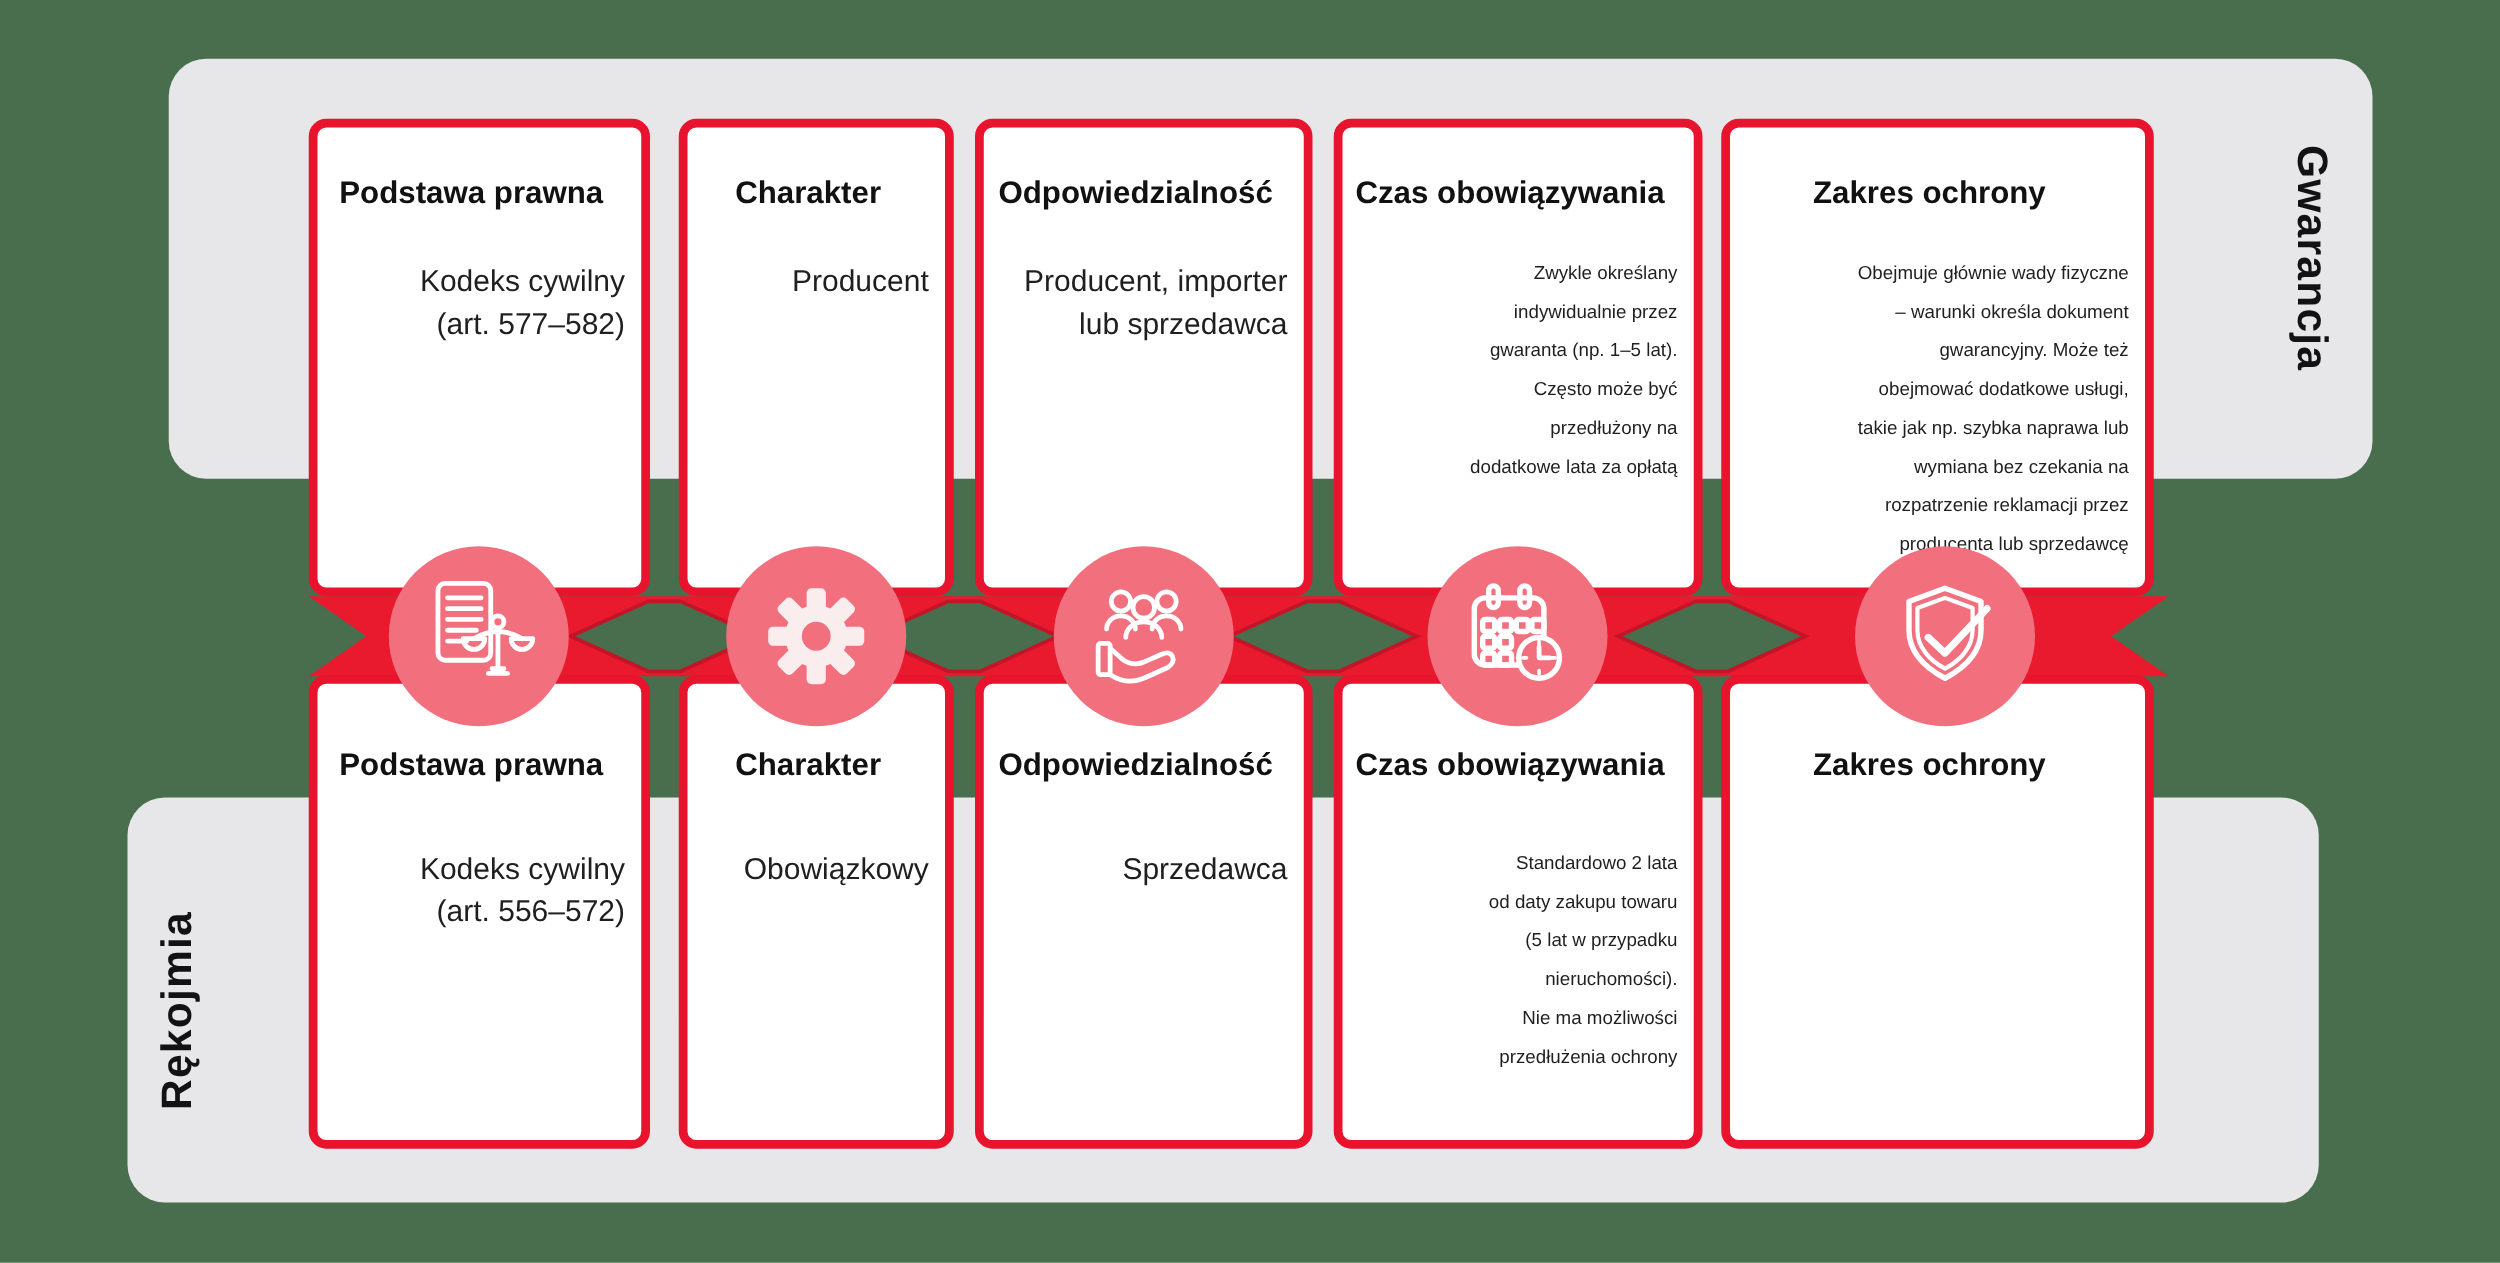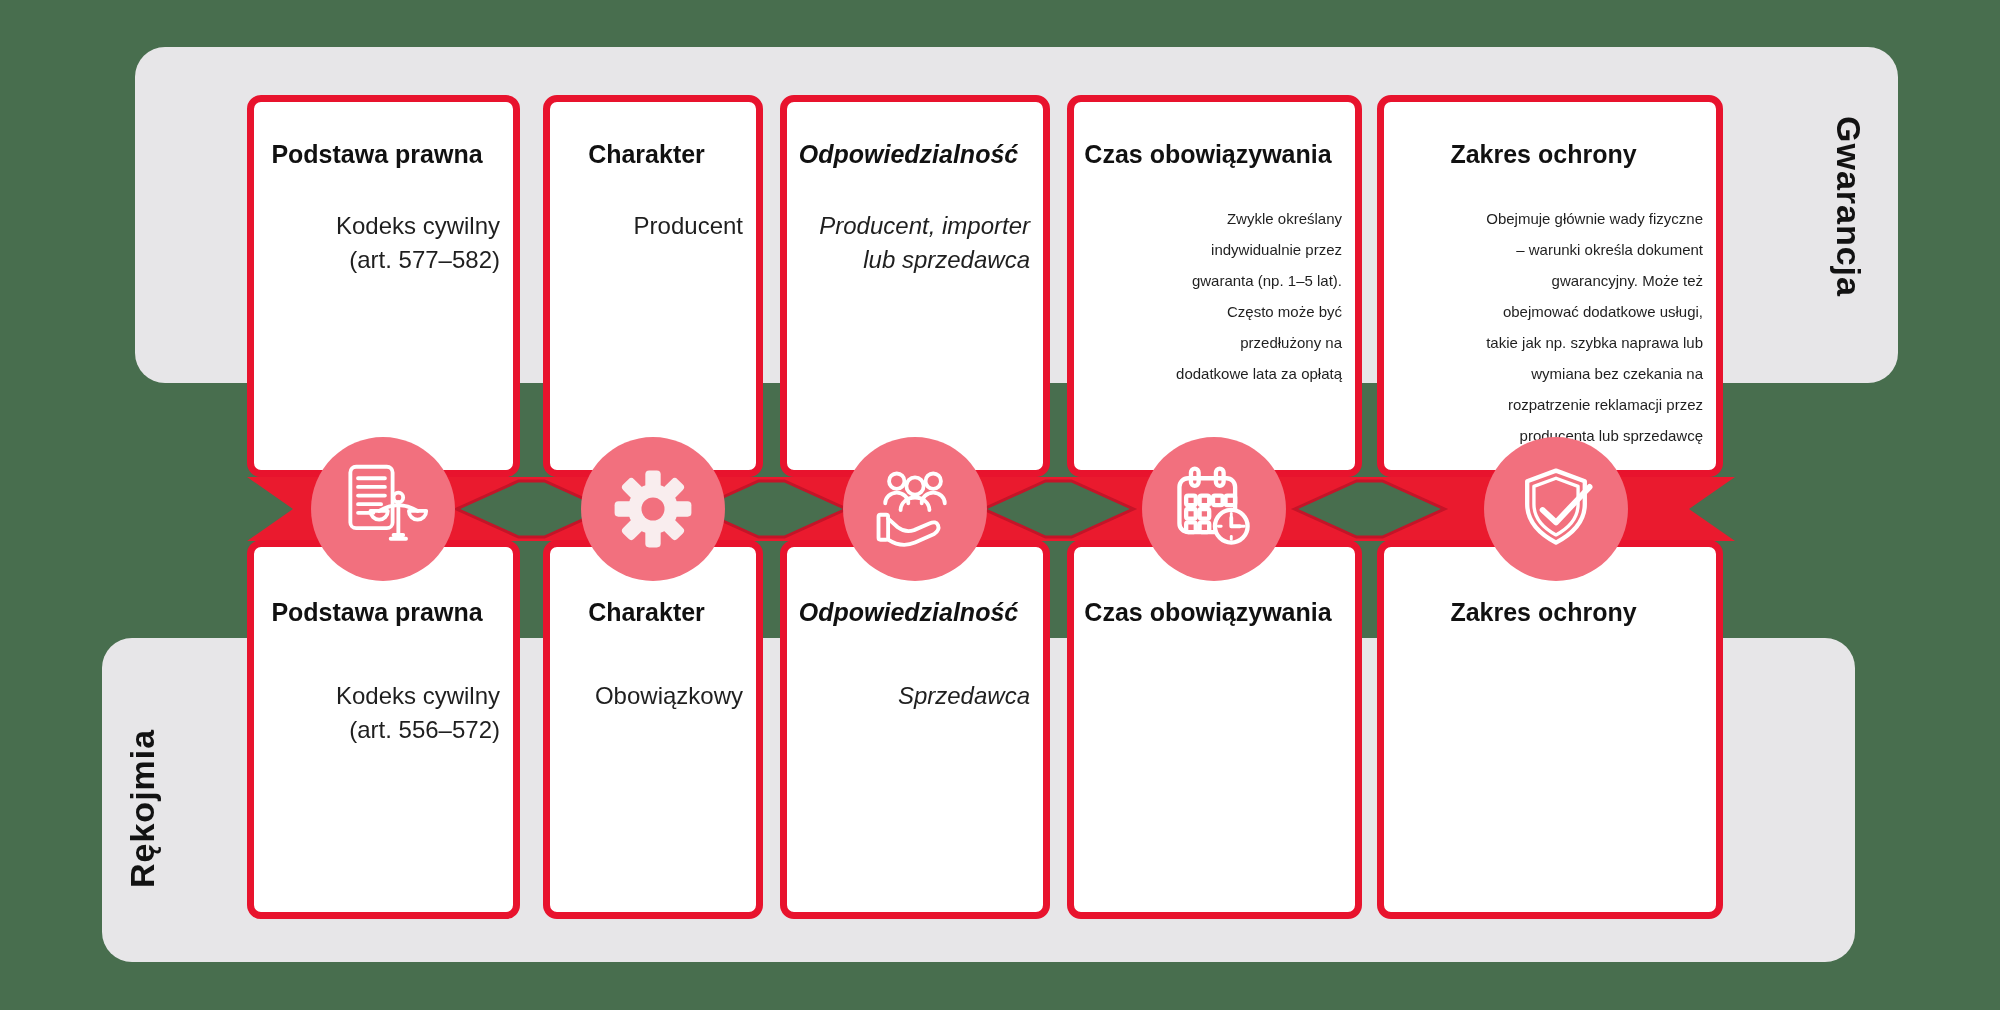--- a/index.html
+++ b/index.html
@@ -22,21 +22,21 @@
   #ribbon{position:absolute;left:0;top:0;z-index:2;pointer-events:none;}
   
   .card{
     position:absolute;background:#ffffff;border:7px solid var(--red,#e8132d);
     border-radius:14px;box-sizing:border-box;z-index:3;
   }
   .ct{top:95px;height:382px;}
   .cb{top:540px;height:379px;}
   .c1{left:247px;width:273px;}
   .c2{left:543px;width:220px;}
-  .c3{left:780px;width:270px;font-style:italic;}
+  .c3{left:780px;width:270px;}
   .c4{left:1067px;width:295px;}
   .c5{left:1377px;width:346px;}
   .card-inner{padding:35px 13px 10px 0;}
   .cb .card-inner{padding-top:48px;}
   .card h2{
     margin:0;padding:0 2px;font-size:25px;line-height:34px;font-weight:bold;
     text-align:center;color:var(--title-color,#111);
   }
   .card .body{
     margin:38px 0 0 0;white-space:pre-line;text-align:right;
@@ -123,20 +123,26 @@
 indywidualnie przez
 gwaranta (np. 1–5 lat).
 Często może być
 przedłużony na
 dodatkowe lata za opłatą</p>
     </div>
   </div>
   <div class="card cb c4 long">
     <div class="card-inner">
       <h2>Czas obowiązywania</h2>
+      <p class="body">Standardowo 2 lata
+od daty zakupu towaru
+(5 lat w przypadku
+nieruchomości).
+Nie ma możliwości
+przedłużenia ochrony</p>
     </div>
   </div>
 
   <div class="card ct c5 long">
     <div class="card-inner">
       <h2>Zakres ochrony</h2>
       <p class="body">Obejmuje głównie wady fizyczne
 – warunki określa dokument
 gwarancyjny. Może też
 obejmować dodatkowe usługi,

